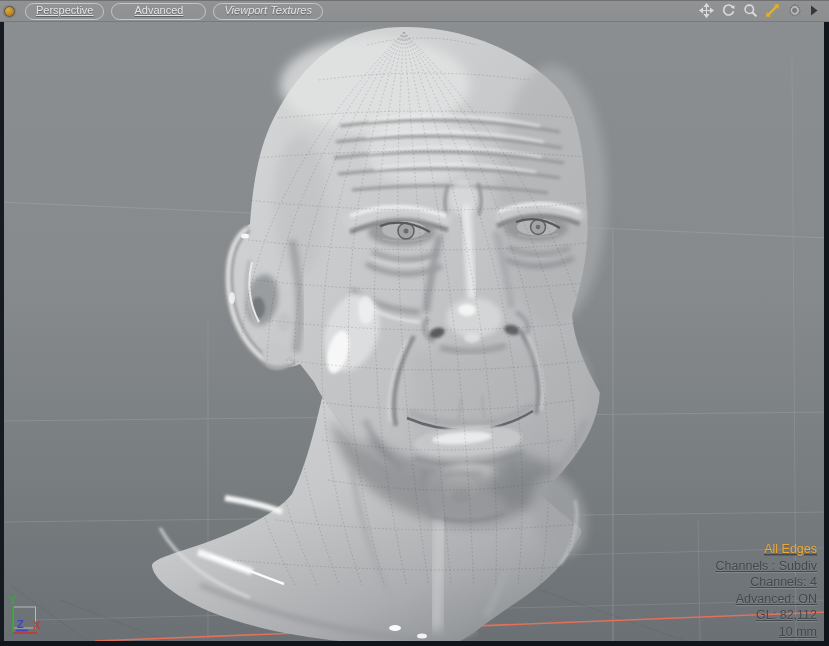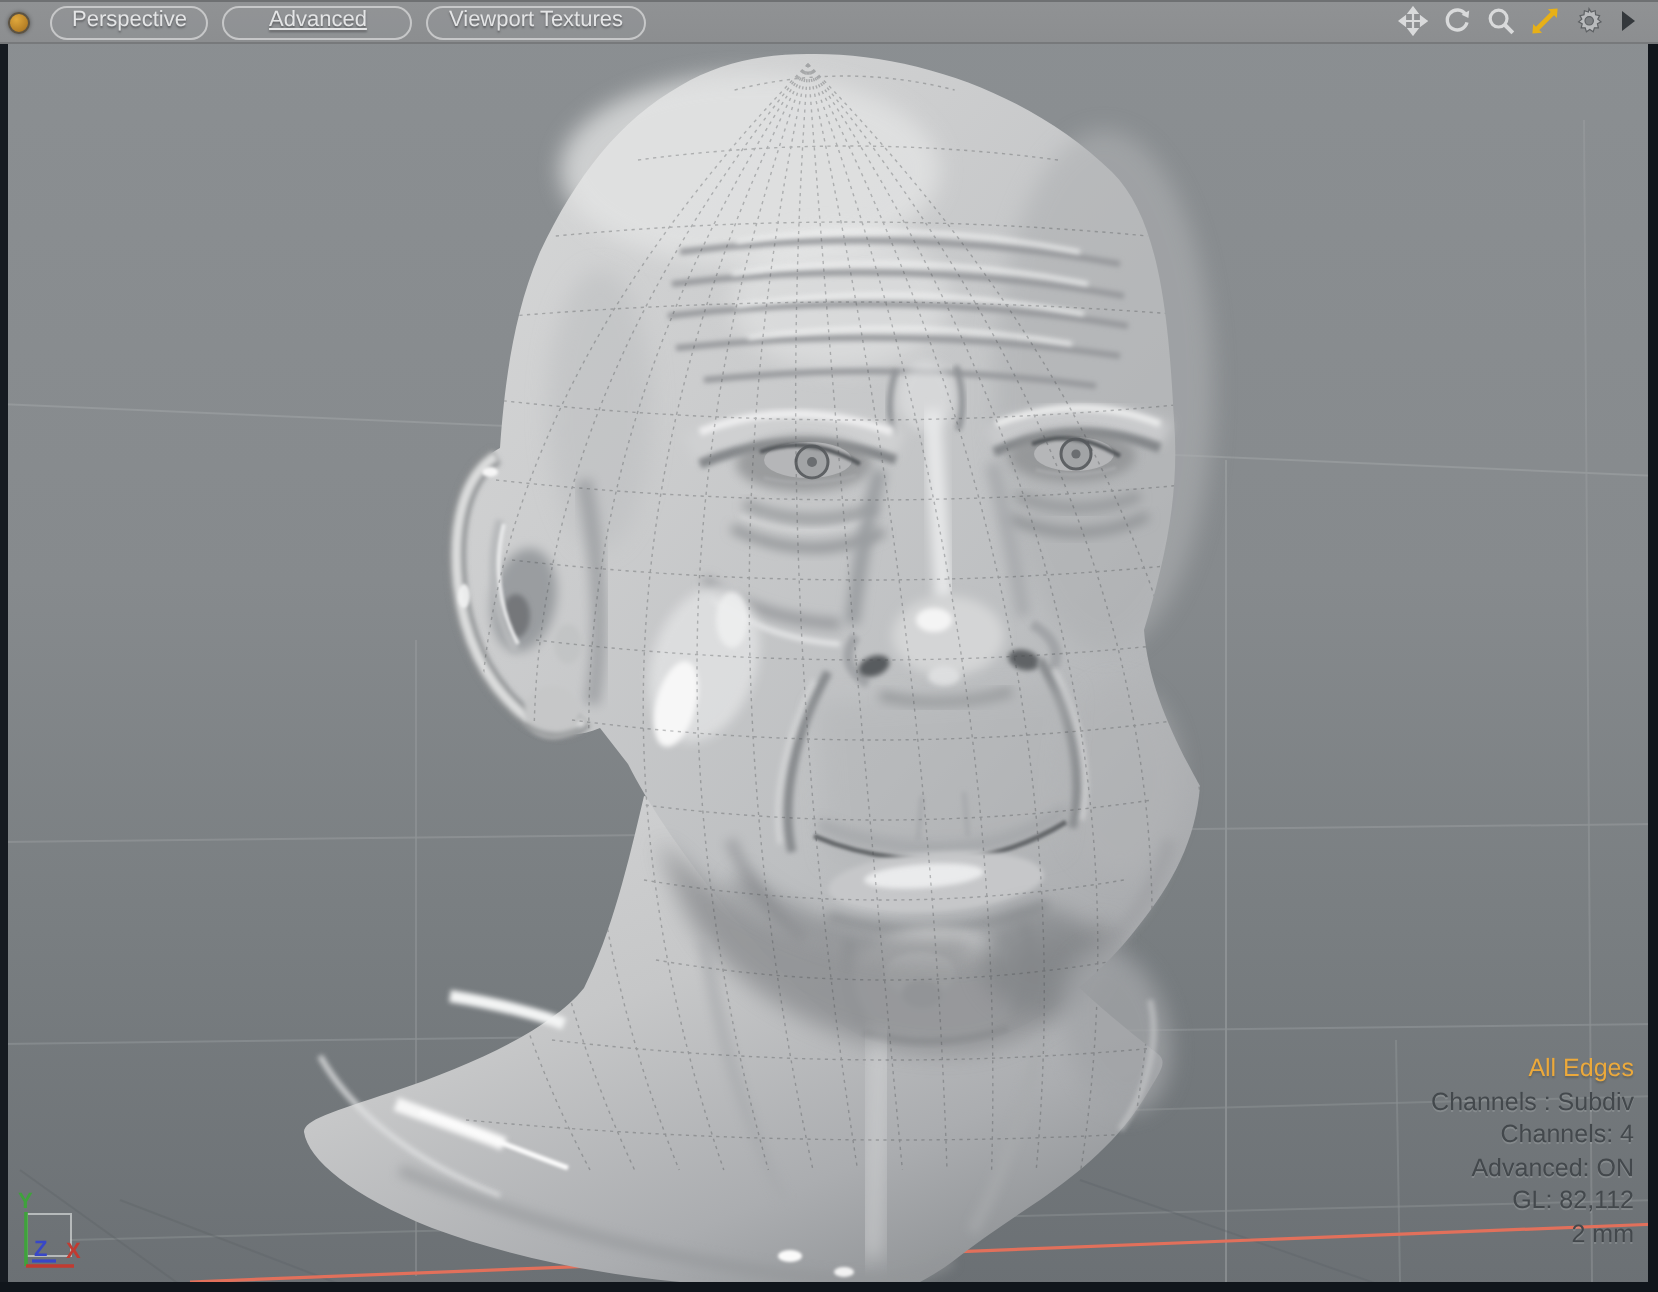--- a/index.html
+++ b/index.html
@@ -12,29 +12,29 @@
            border-top:1px solid #6e7072;border-bottom:1px solid #77797b;
            display:flex;align-items:center;}
   #opt-dot{width:9px;height:9px;border-radius:50%;margin:0 6px 0 4px;
            background:radial-gradient(circle at 35% 30%,#e0a83c,#b57f26 70%,#8a611e);
            border:1px solid #5c5344;box-shadow:0 0 2px rgba(0,0,0,.4);}
   .tb-btn{height:15px;border:1.5px solid #c6c7c8;border-radius:9px;
           background:rgba(150,152,154,.35);color:#e4e5e6;font-size:11px;
           line-height:13px;text-align:center;margin-right:7px;padding:0 10px;
           box-sizing:content-box;text-shadow:0 1px 1px rgba(55,57,59,.55);
           white-space:nowrap;cursor:default;}
-  .tb-btn.b0{min-width:55px;margin-left:4px;}
+  .tb-btn.b0{min-width:55px;margin-left:4px;text-decoration:underline;}
   .tb-btn.b1{min-width:73px;text-decoration:underline;}
-  .tb-btn.b2{min-width:84px;}
+  .tb-btn.b2{min-width:84px;font-style:italic;}
   #tb-icons{position:absolute;right:10px;top:2px;display:flex;gap:7px;align-items:center;}
   #tb-icons svg{display:block;}
   
-  #hud{position:absolute;right:12px;bottom:21px;text-align:right;
+  #hud{position:absolute;right:12px;bottom:6px;text-align:right;
        font-size:12.5px;line-height:16.5px;color:#43484c;
-       text-shadow:0 1px 0 rgba(190,194,196,.25);}
+       text-shadow:0 1px 0 rgba(190,194,196,.25);text-decoration:underline;}
   #hud .hl{color:#ECA93B;text-shadow:0 1px 1px rgba(60,50,20,.3);}
 </style>
 </head>
 <body>
 
 <div id="stage">
 
 <svg id="scene" width="829" height="646" viewBox="0 0 829 646">
   <defs>
     <linearGradient id="gBG" x1="0" y1="0" x2="0" y2="1">
@@ -323,16 +323,16 @@
     </svg>
   </div>
 </div>
 
 <div id="hud">
   <div class="hl">All Edges</div>
   <div>Channels : Subdiv</div>
   <div>Channels: 4</div>
   <div>Advanced: ON</div>
   <div>GL: 82,112</div>
-  <div>2 mm</div>
+  <div>10 mm</div>
 </div>
 
 </div>
 
 </body></html>

